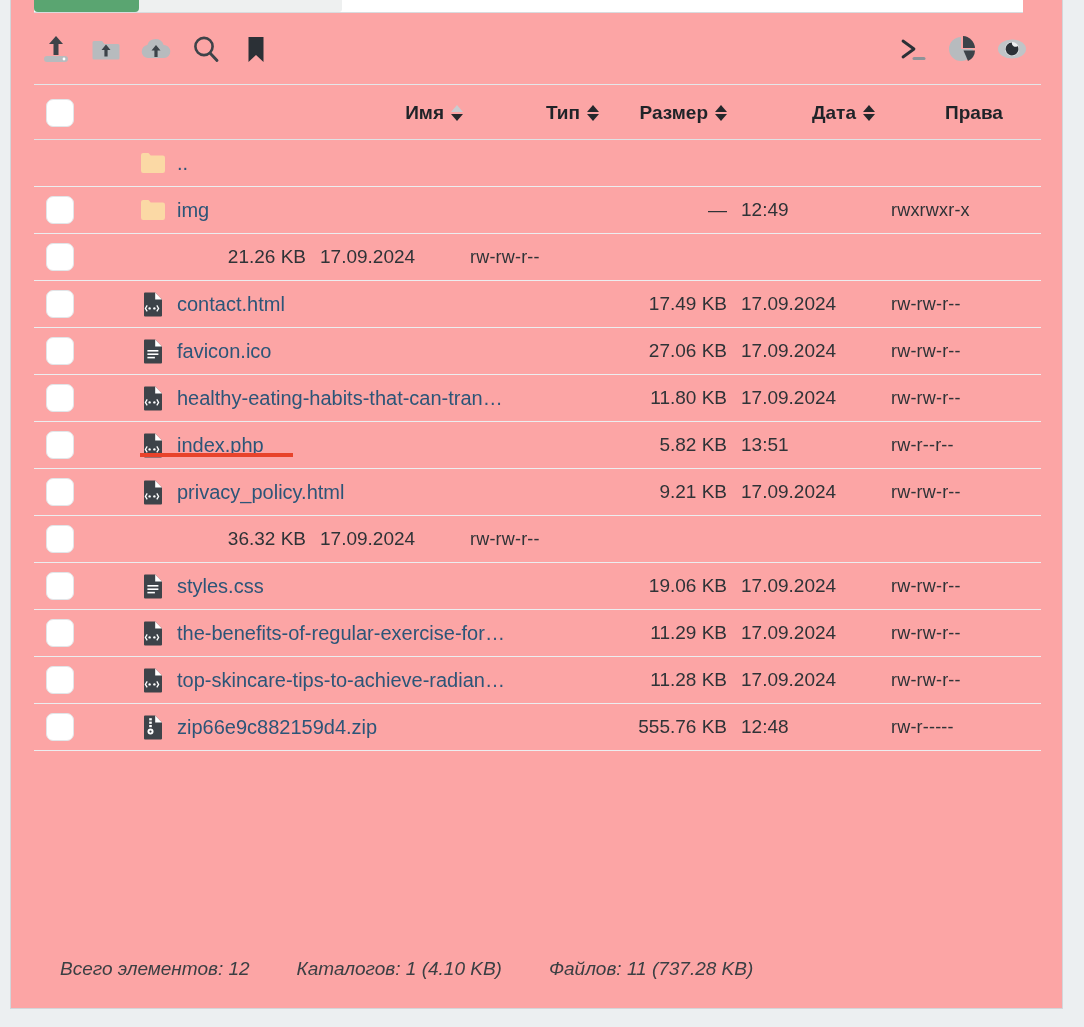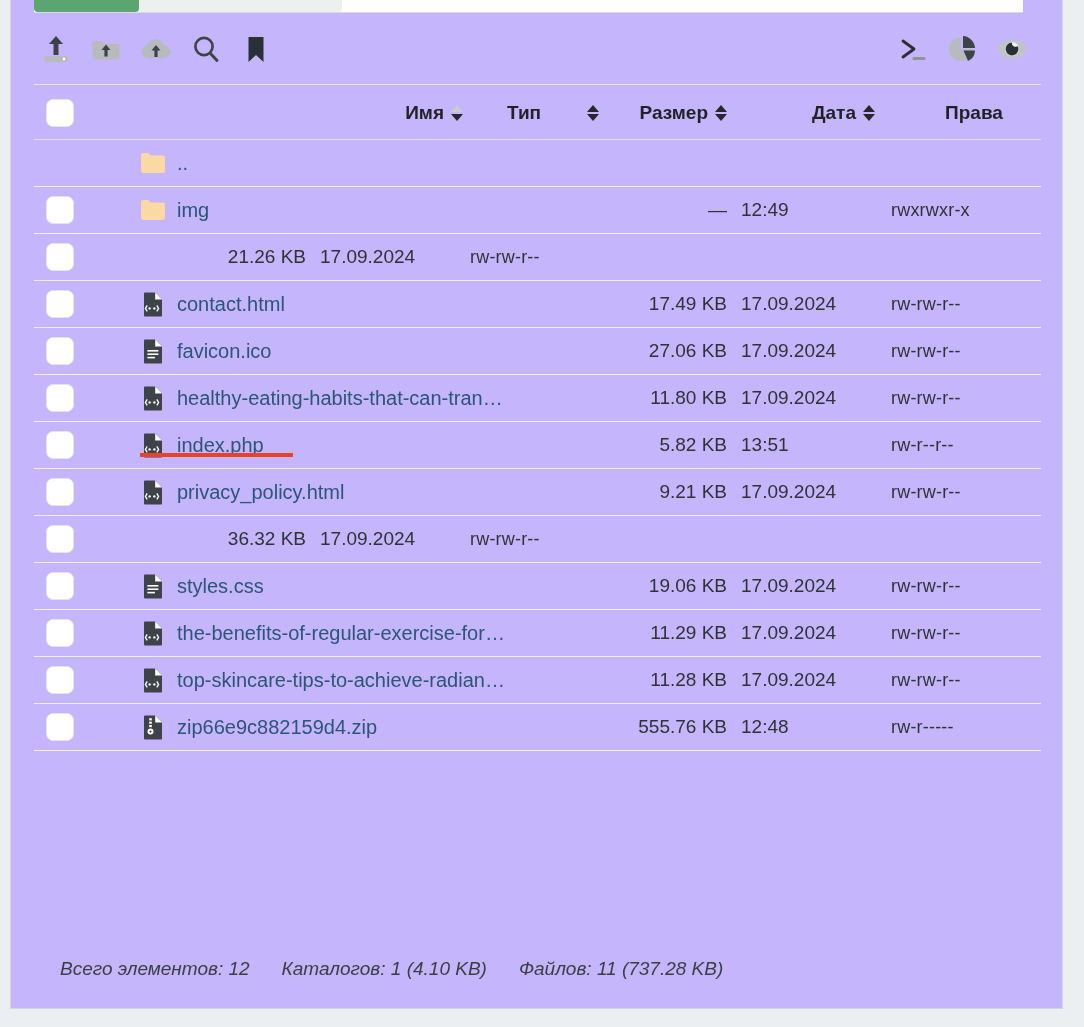--- a/index.html
+++ b/index.html
@@ -7,21 +7,21 @@
     margin: 0; padding: 0;
     width: 1084px; height: 1027px;
     background: #eceff1;
     font-family: "Liberation Sans", sans-serif;
     -webkit-font-smoothing: antialiased;
   }
   #app {
     position: absolute;
     left: 10px; top: 0px;
     width: 1053px; height: 1009px;
-    background: #c4b5fd;
+    background: #fca5a5;
     border: 1px solid #d3d6da;
     border-top: none;
     overflow: hidden;
   }
   
   .progress-wrap {
     position: absolute;
     left: 23px; top: 0px;
     width: 989px; height: 13px;
     background: #ffffff;
@@ -70,21 +70,21 @@
   .c-name  { flex: 1 1 auto; display: flex; align-items: center; min-width: 0; padding-left: 2px; position: relative; }
   .c-type  { width: 92px; flex: 0 0 92px; text-align: right; }
   .c-size  { width: 142px; flex: 0 0 142px; text-align: right; padding-right: 14px; }
   .c-date  { width: 150px; flex: 0 0 150px; padding-right: 16px; }
   .c-perm  { width: 150px; flex: 0 0 150px; text-align: left; }
   .row.head .c-name, .row.head .c-type, .row.head .c-size, .row.head .c-date, .row.head .c-perm {
     font-size: 19px; font-weight: bold; color: #1f2328;
     display: flex; align-items: center; justify-content: flex-end; gap: 7px;
   }
   .row.head .c-name { justify-content: flex-end; padding-right: 44px; }
-  .row.head .c-type { justify-content: space-between; width: 92px; }
+  .row.head .c-type { justify-content: flex-end; width: 92px; }
   .row.head .c-perm { justify-content: center; padding-left: 16px; }
   .sorter { display: inline-flex; flex-direction: column; line-height: 0; gap: 2px; }
   .sorter .up, .sorter .dn {
     width: 0; height: 0;
     border-left: 6px solid transparent;
     border-right: 6px solid transparent;
   }
   .sorter .up { border-bottom: 7px solid #25282c; }
   .sorter .dn { border-top: 7px solid #25282c; }
   .sorter.asc .up { border-bottom-color: #c9ccd0; }
@@ -114,21 +114,21 @@
     height: 4px;
     width: 153px;
     background: #e8432a;
   }
   
   .footer {
     position: absolute;
     left: 23px; bottom: 0px;
     width: 1007px; height: 78px;
     display: flex; align-items: center;
-    gap: 32px;
+    gap: 47px;
     padding-left: 26px;
   }
   .footer span {
     font-style: italic;
     font-size: 19px;
     color: #3b3f43;
   }
 </style>
 </head>
 <body>

